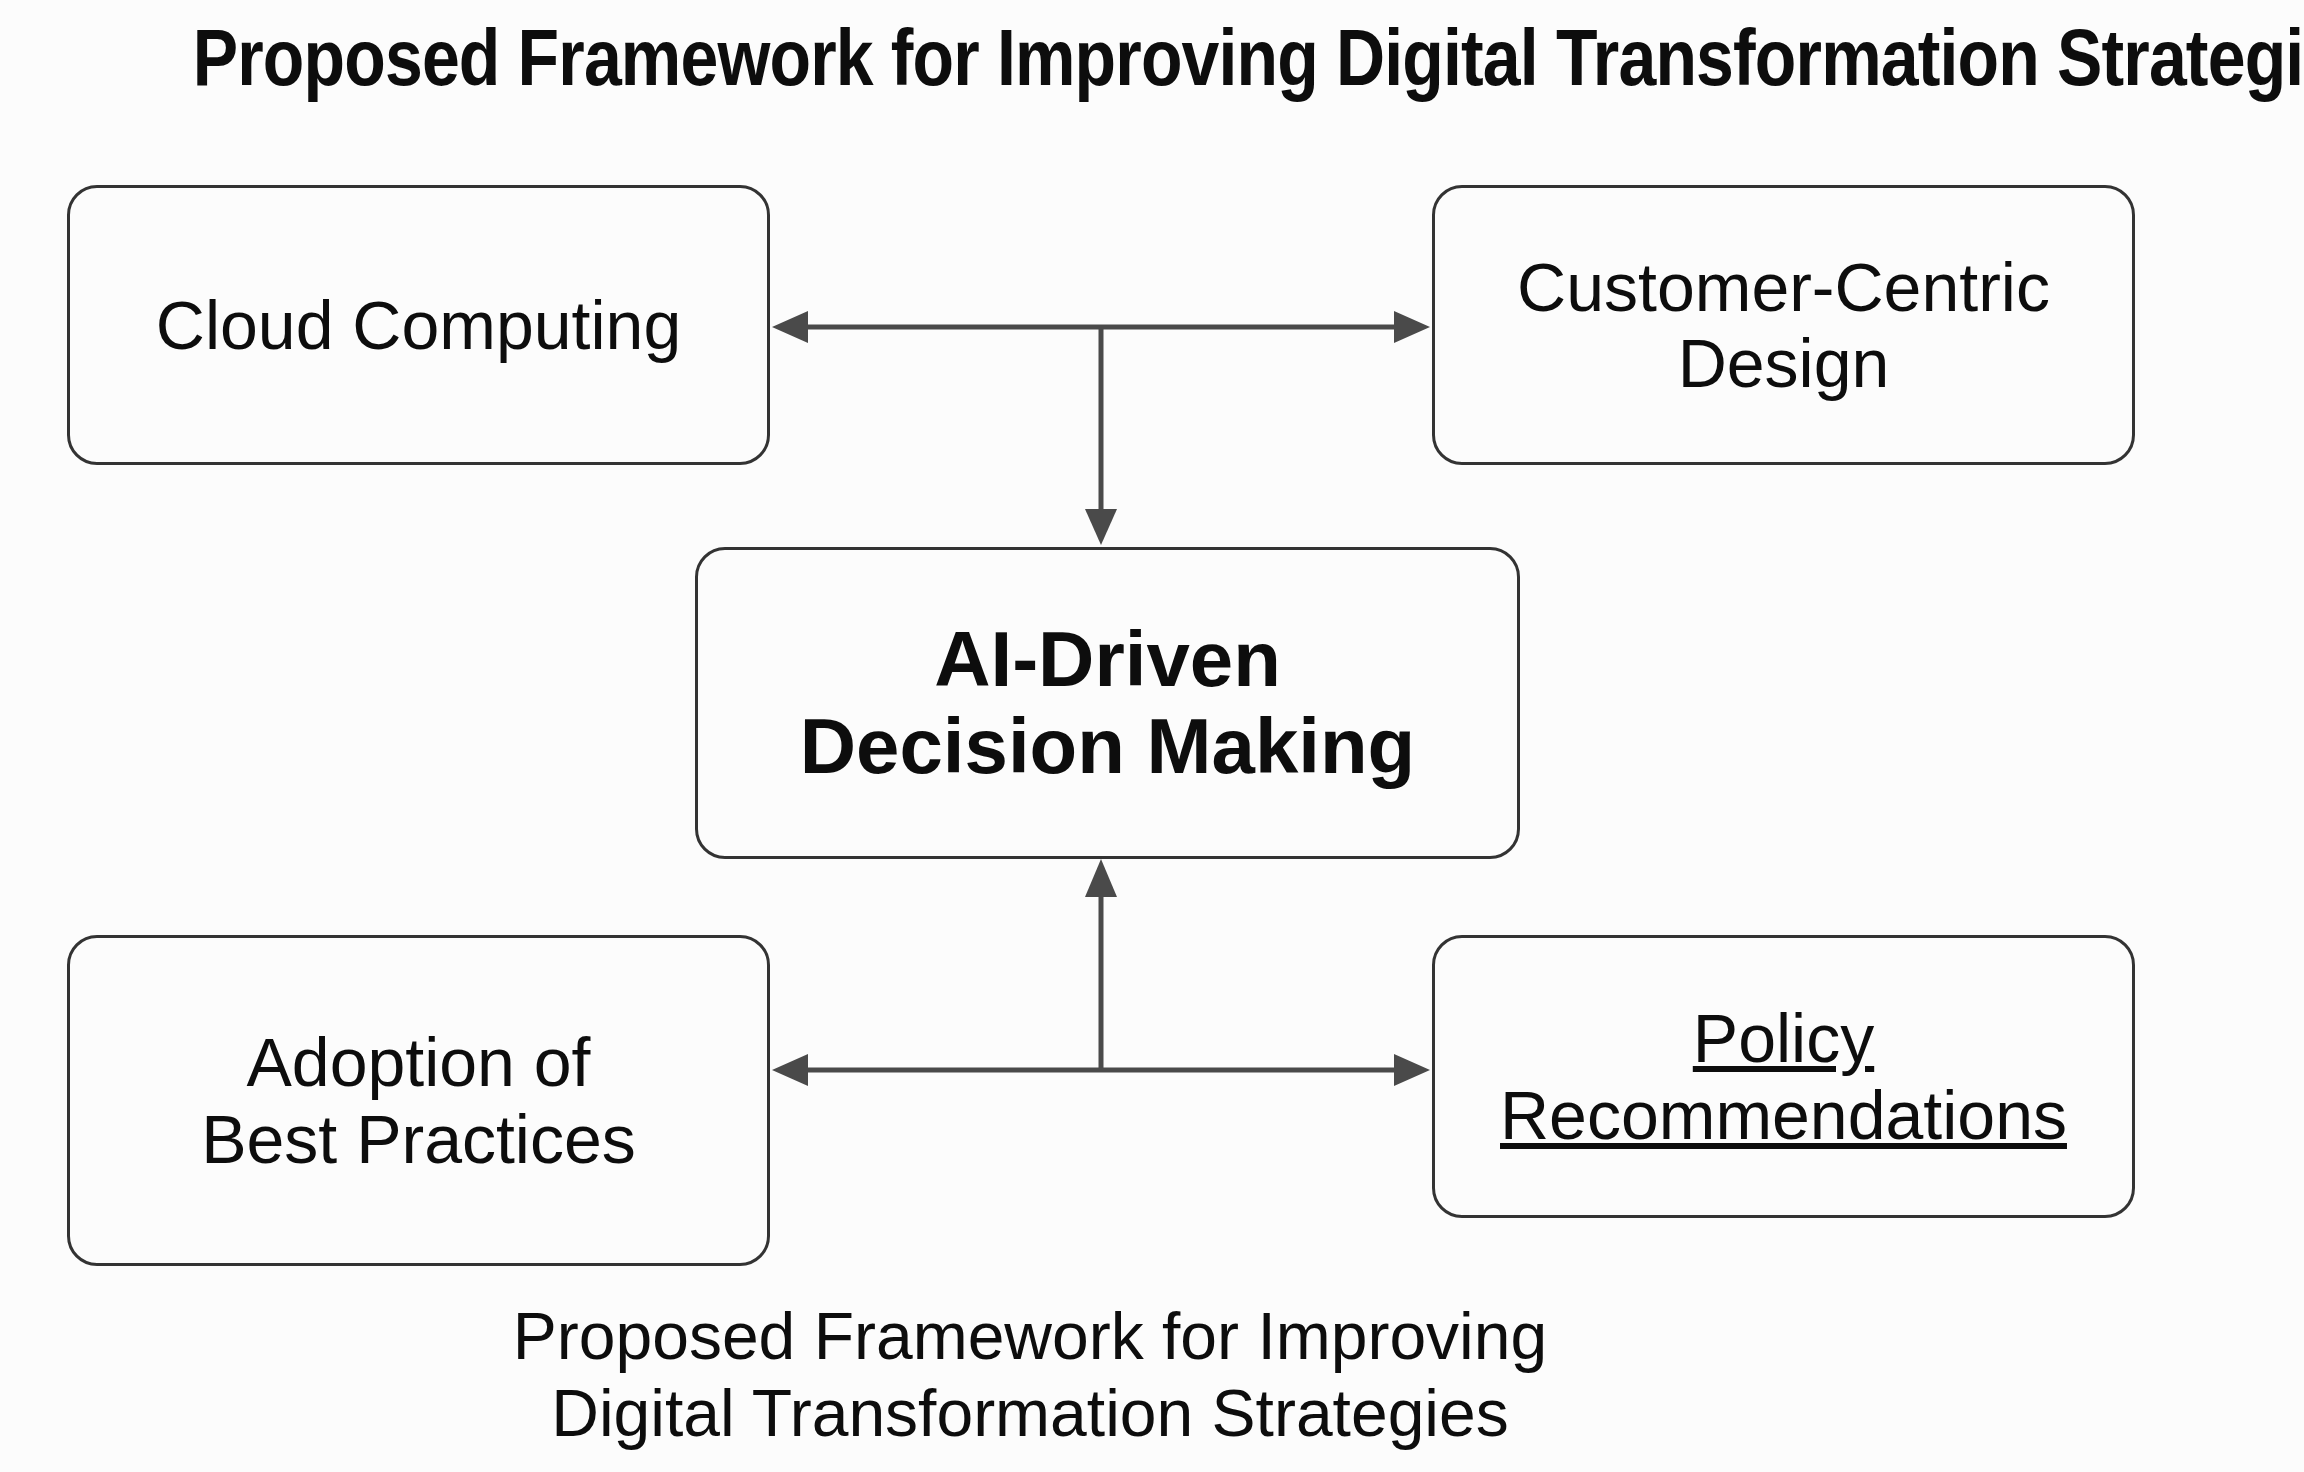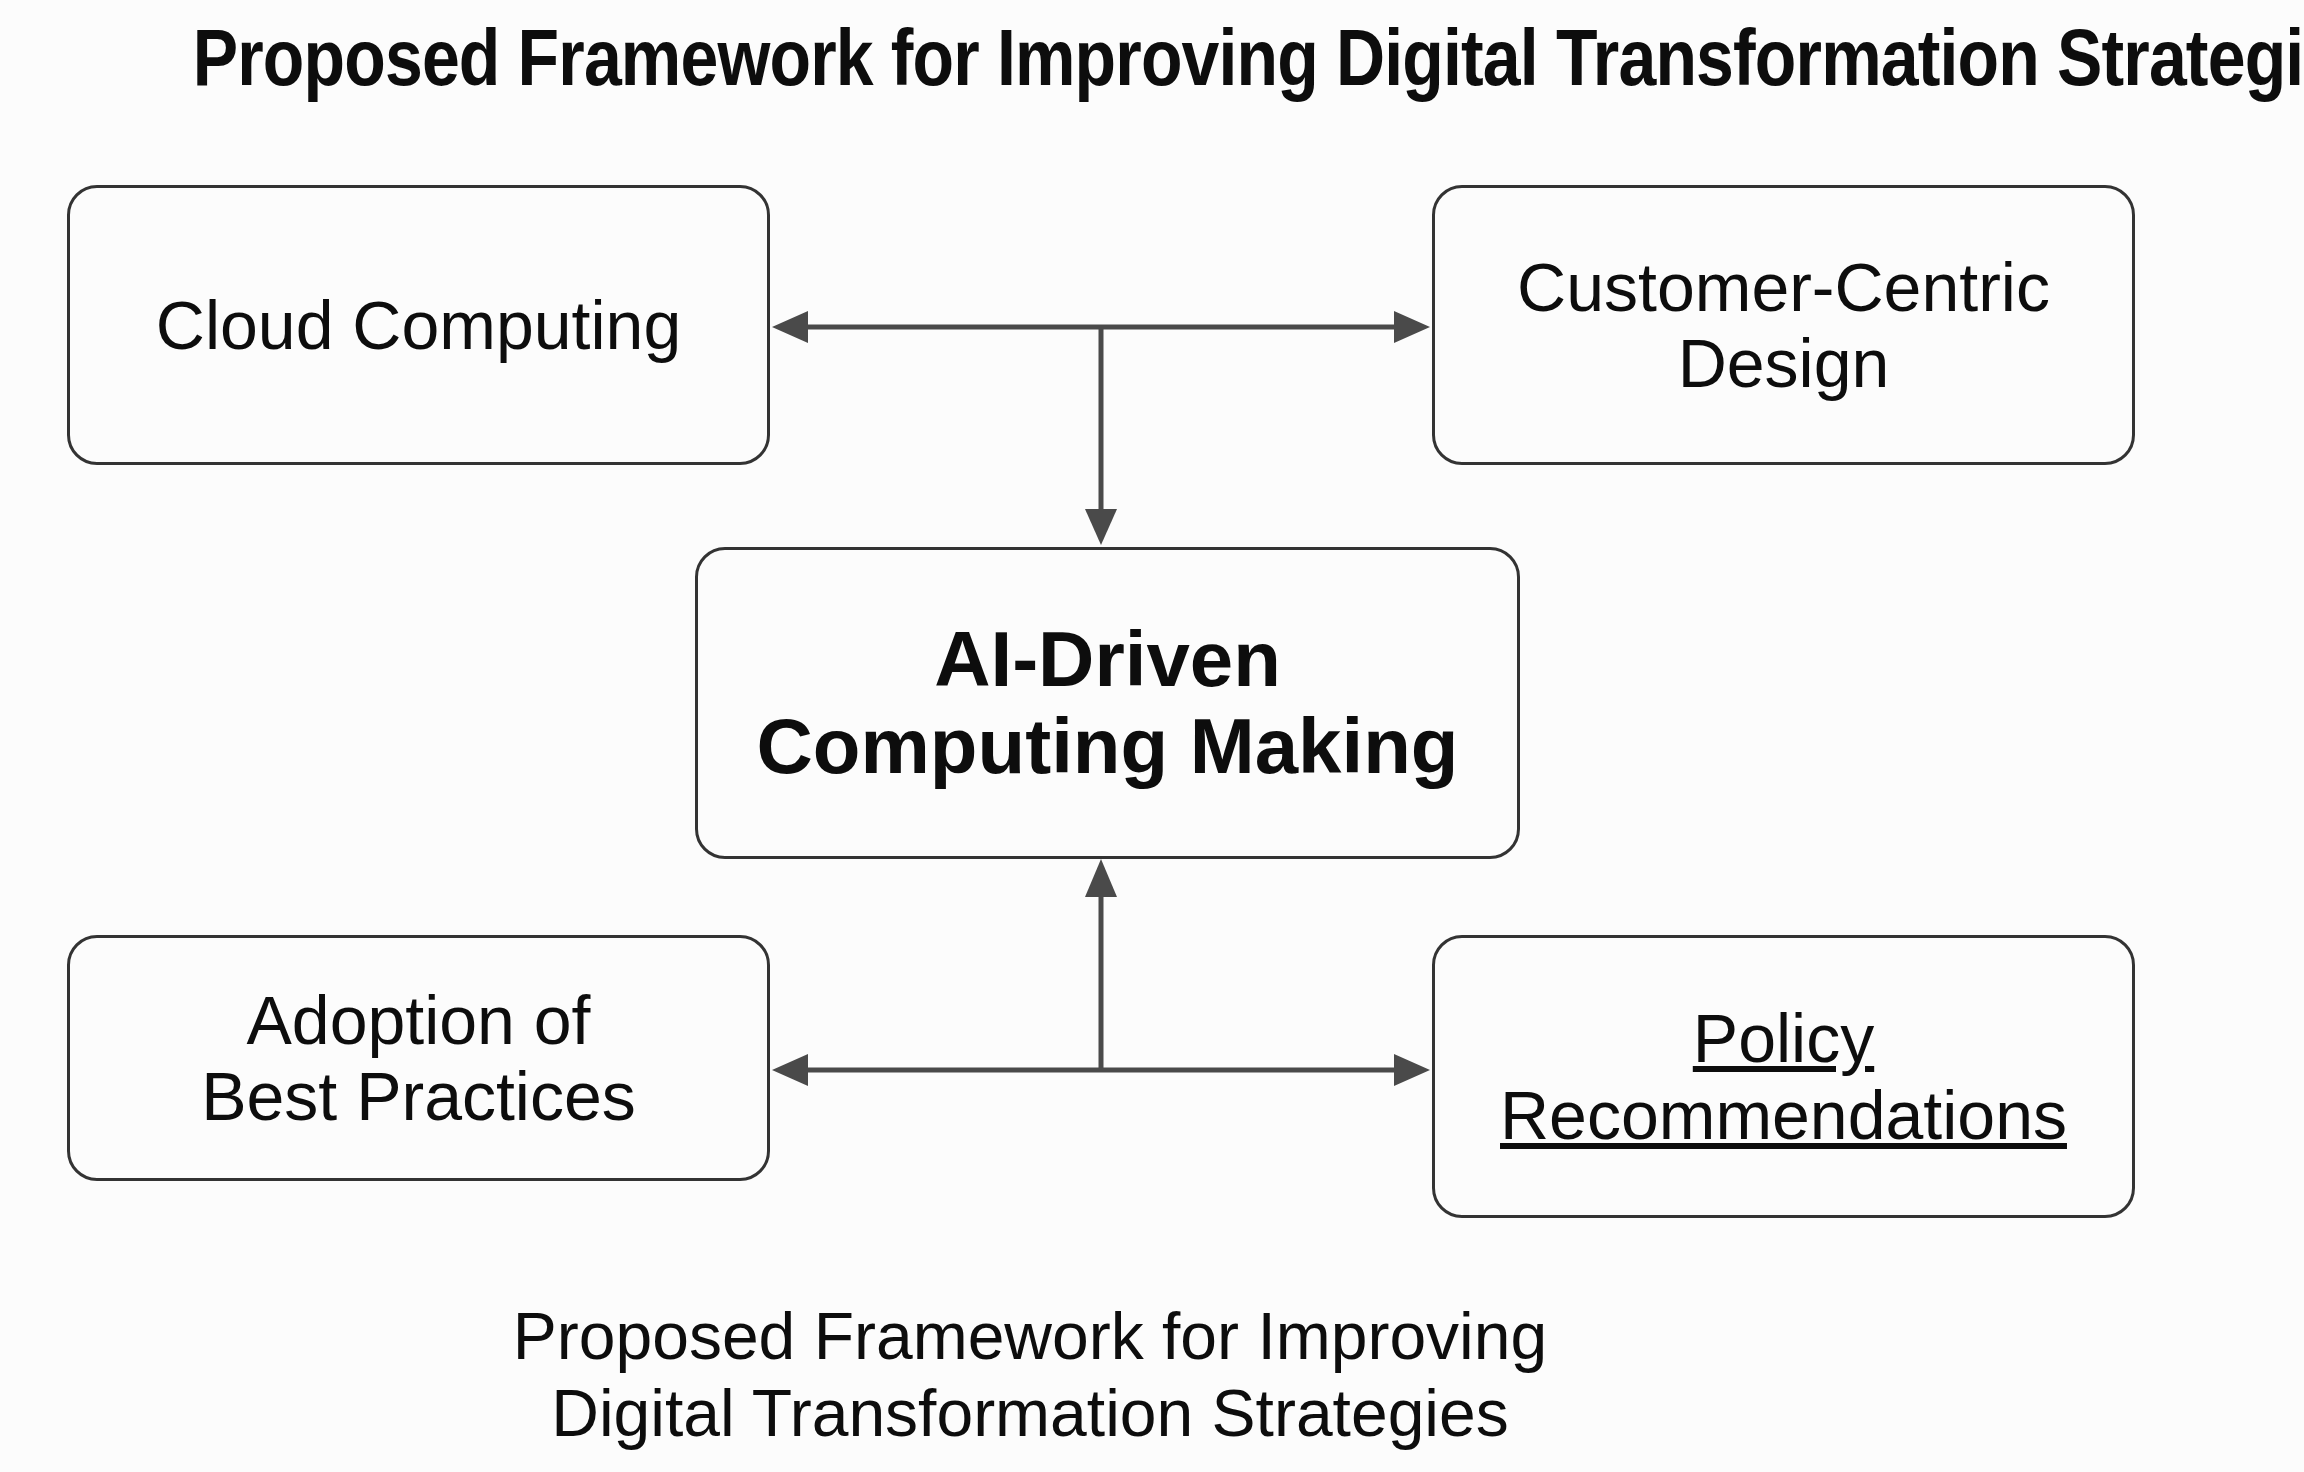--- a/index.html
+++ b/index.html
@@ -52,21 +52,21 @@
     line-height:1.12;
     white-space:pre-line;
   }
   .node-center .node-label{
     font-size:78px;
     font-weight:700;
   }
   #node-cloud    {left:67px;   top:185px; width:703px; height:280px;}
   #node-customer {left:1432px; top:185px; width:703px; height:280px;}
   #node-center   {left:695px;  top:547px; width:825px; height:312px;}
-  #node-adoption {left:67px;   top:935px; width:703px; height:246px;}
+  #node-adoption {left:67px;   top:935px; width:703px; height:331px;}
   #node-policy   {left:1432px; top:935px; width:703px; height:283px;text-decoration:underline;}
   .connector-layer{
     position:absolute;
     left:0;top:0;width:2304px;height:1472px;
     pointer-events:none;
   }
   .connector-line{
     stroke:var(--arrow);
     stroke-width:5;
     fill:none;
@@ -118,21 +118,21 @@
     <span class="node-label">Customer-Centric
 Design</span>
   </div>
 
   <div class="node" id="node-cloud">
     <span class="node-label">Cloud Computing</span>
   </div>
 
   <div class="node node-center" id="node-center">
     <span class="node-label">AI-Driven
-Computing Making</span>
+Decision Making</span>
   </div>
 
   <div class="node" id="node-adoption">
     <span class="node-label">Adoption of
 Best Practices</span>
   </div>
 
   <div class="node" id="node-policy">
     <span class="node-label">Policy
 Recommendations</span>

